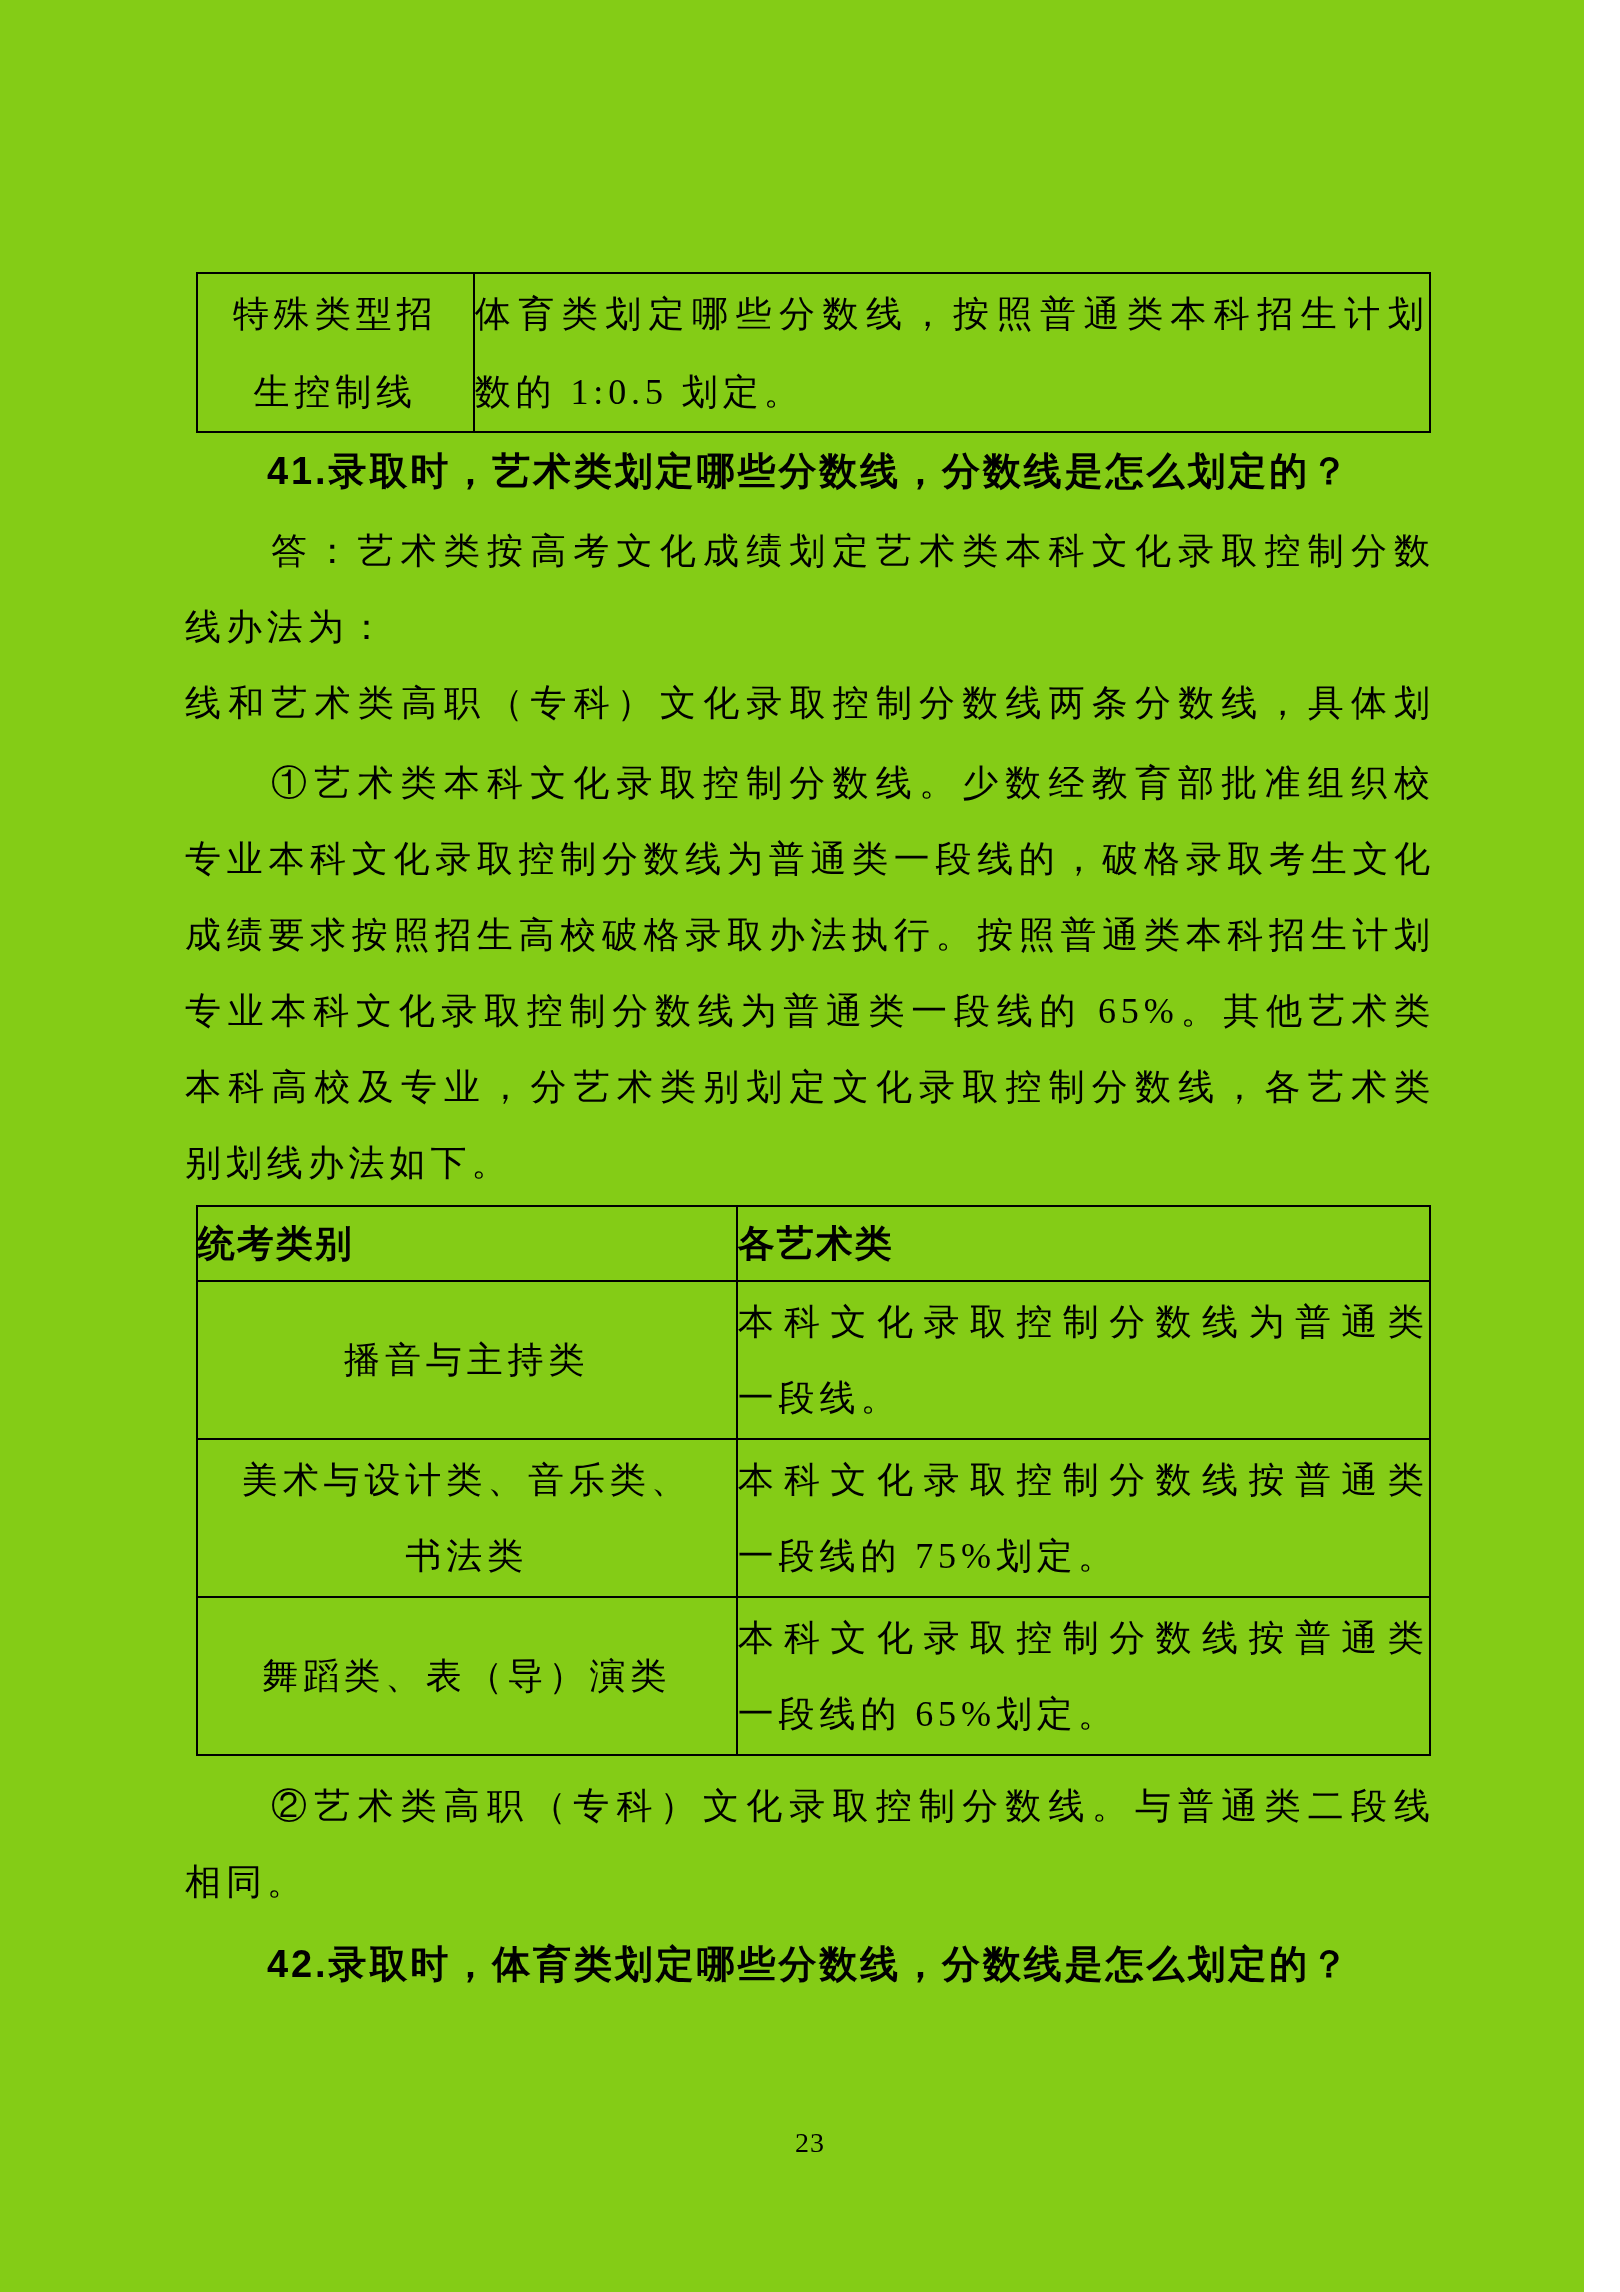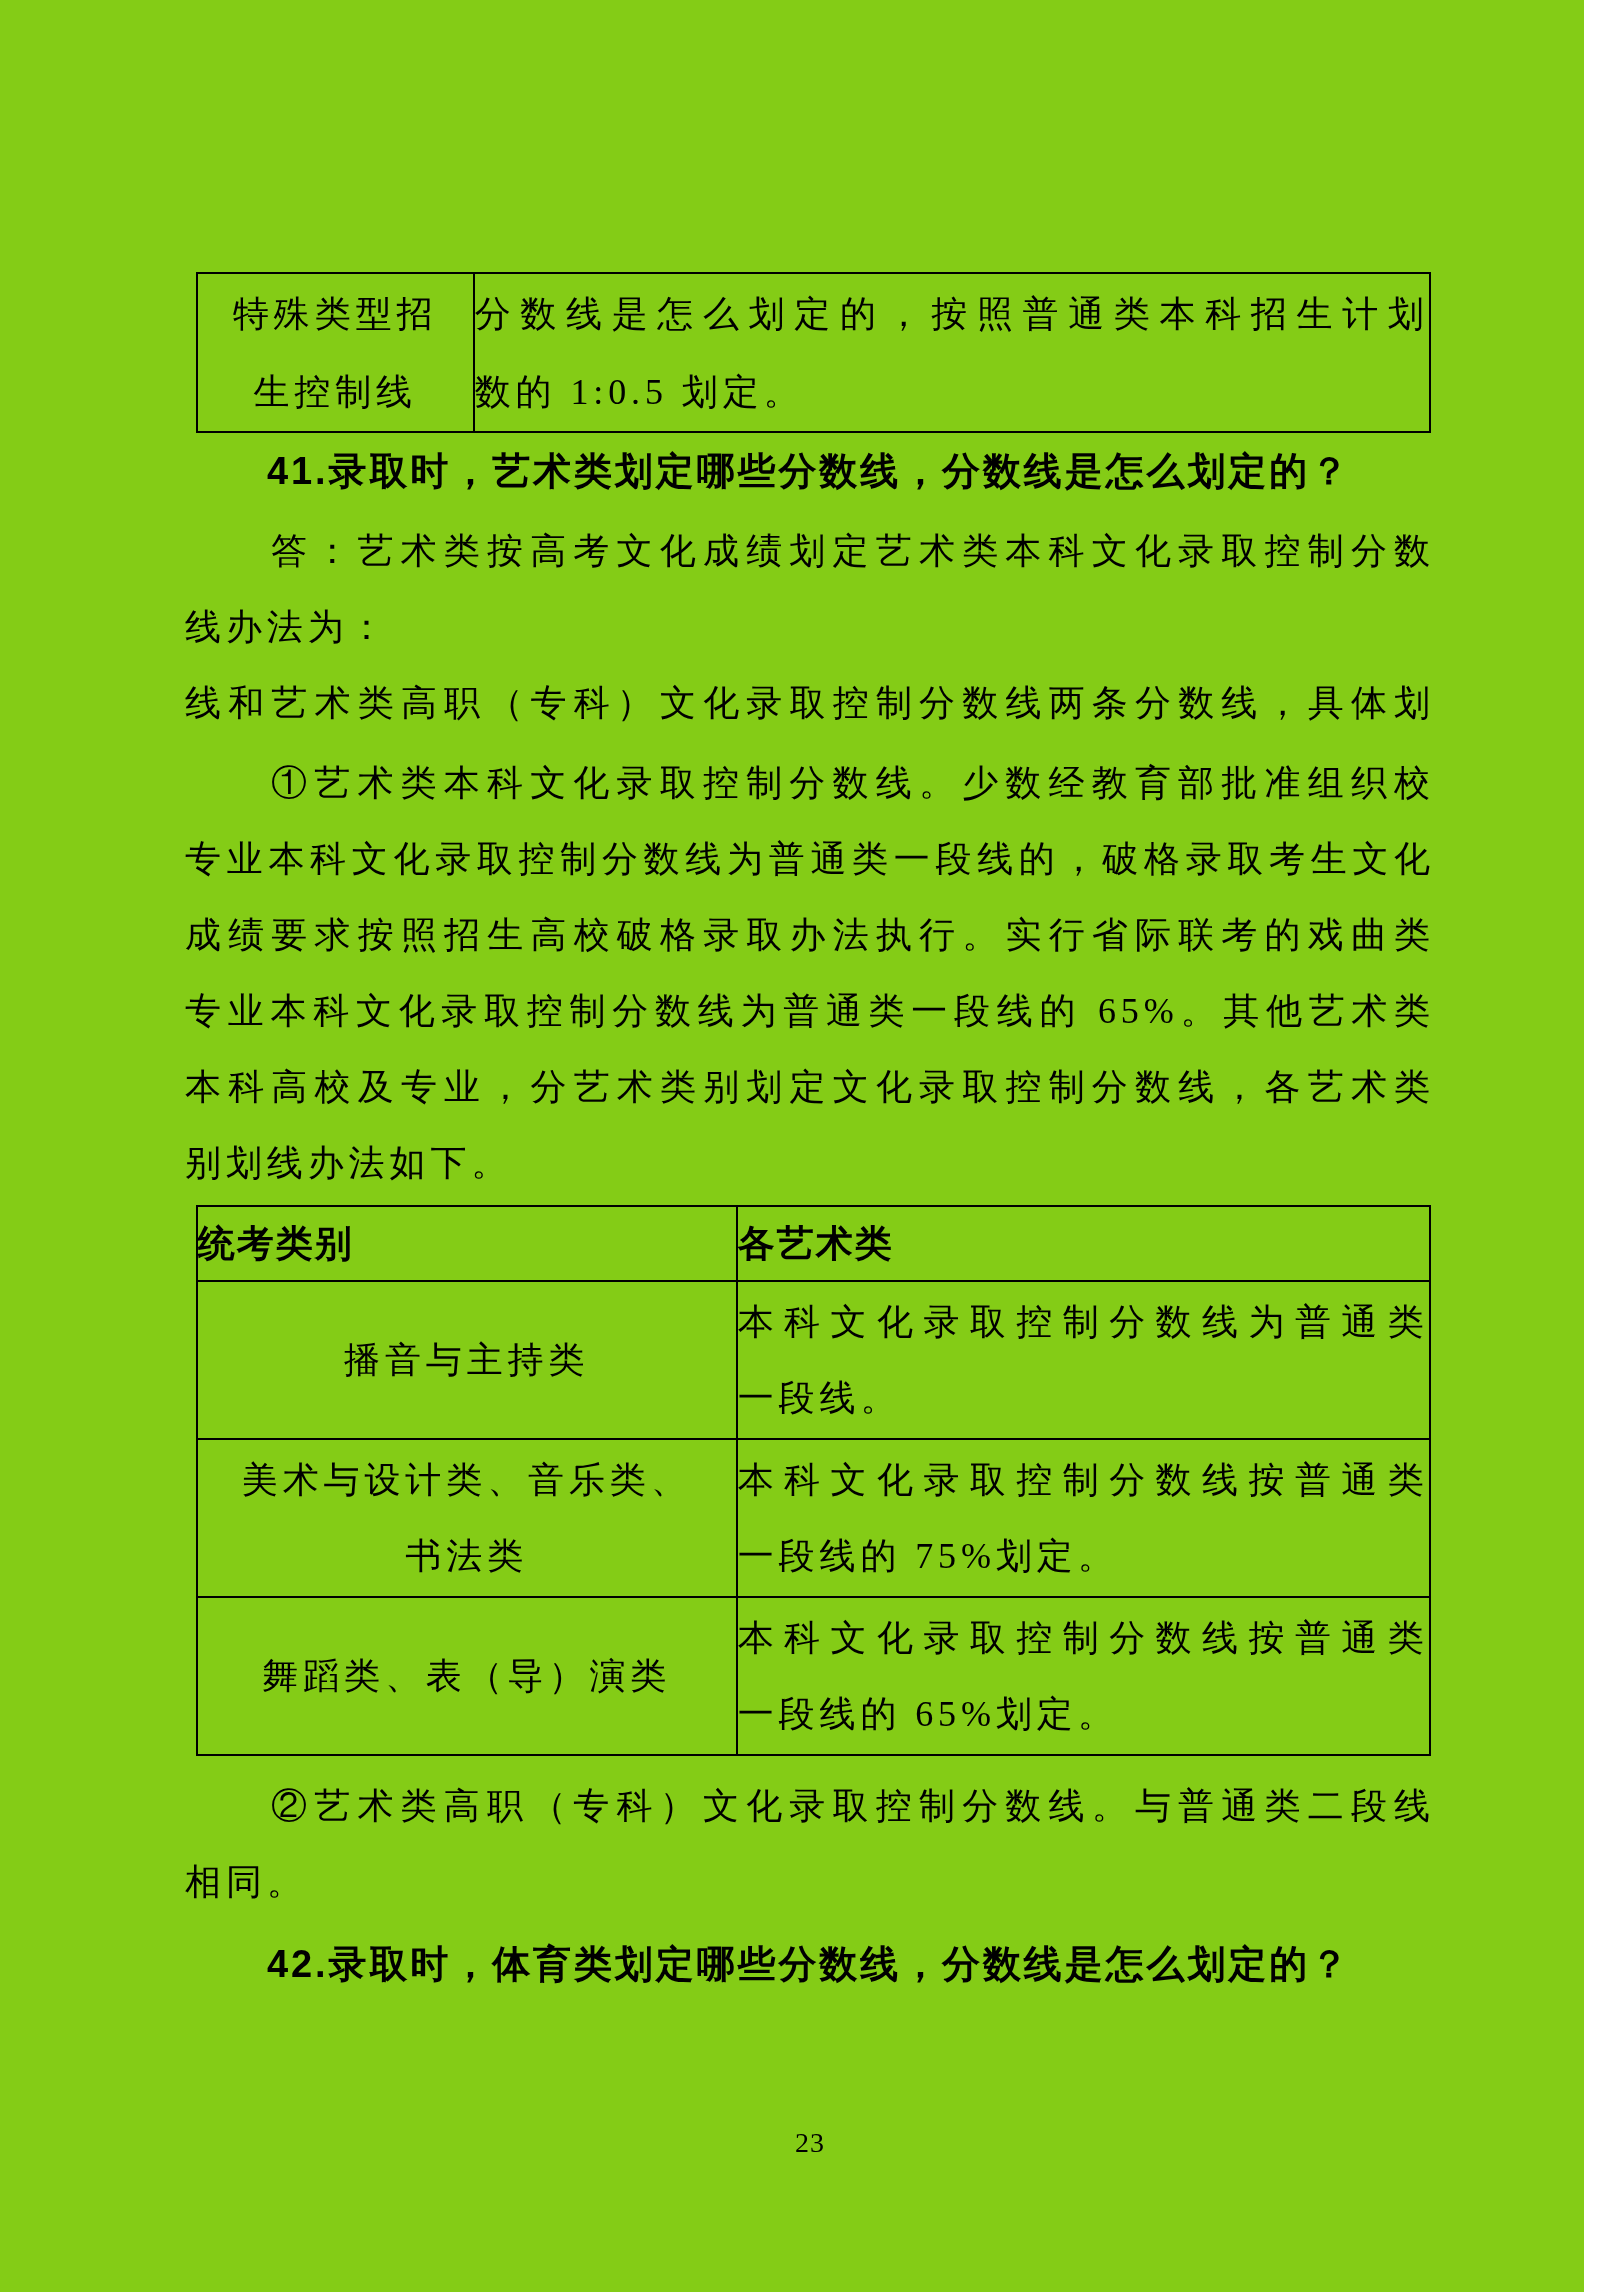--- a/index.html
+++ b/index.html
@@ -78,39 +78,39 @@
           <col style="width:277px">
           <col>
         </colgroup>
       <tbody>
         <tr>
           <td class="cell-label" data-center="">
               <div class="line">特殊类型招</div>
               <div class="line">生控制线</div>
             </td>
           <td class="cell-method">
-              <div class="line just">分数线是怎么划定的，按照普通类本科招生计划</div>
+              <div class="line just">体育类划定哪些分数线，按照普通类本科招生计划</div>
               <div class="line">数的 1:0.5 划定。</div>
             </td>
         </tr>
       </tbody>
     </table>
 
     <div class="heading">41.录取时，艺术类划定哪些分数线，分数线是怎么划定的？</div>
 
     <div class="para">
         <div class="line just indent">答：艺术类按高考文化成绩划定艺术类本科文化录取控制分数</div>
         <div class="line">线办法为：</div>
         <div class="line just">线和艺术类高职（专科）文化录取控制分数线两条分数线，具体划</div>
       </div>
 
     <div class="para">
         <div class="line just indent">①艺术类本科文化录取控制分数线。少数经教育部批准组织校</div>
         <div class="line just">专业本科文化录取控制分数线为普通类一段线的，破格录取考生文化</div>
-        <div class="line just">成绩要求按照招生高校破格录取办法执行。实行省际联考的戏曲类</div>
+        <div class="line just">成绩要求按照招生高校破格录取办法执行。按照普通类本科招生计划</div>
         <div class="line just">专业本科文化录取控制分数线为普通类一段线的 65%。其他艺术类</div>
         <div class="line just">本科高校及专业，分艺术类别划定文化录取控制分数线，各艺术类</div>
         <div class="line">别划线办法如下。</div>
       </div>
 
     <table class="doc tbl-score">
       <colgroup>
           <col style="width:540px">
           <col>
         </colgroup>

